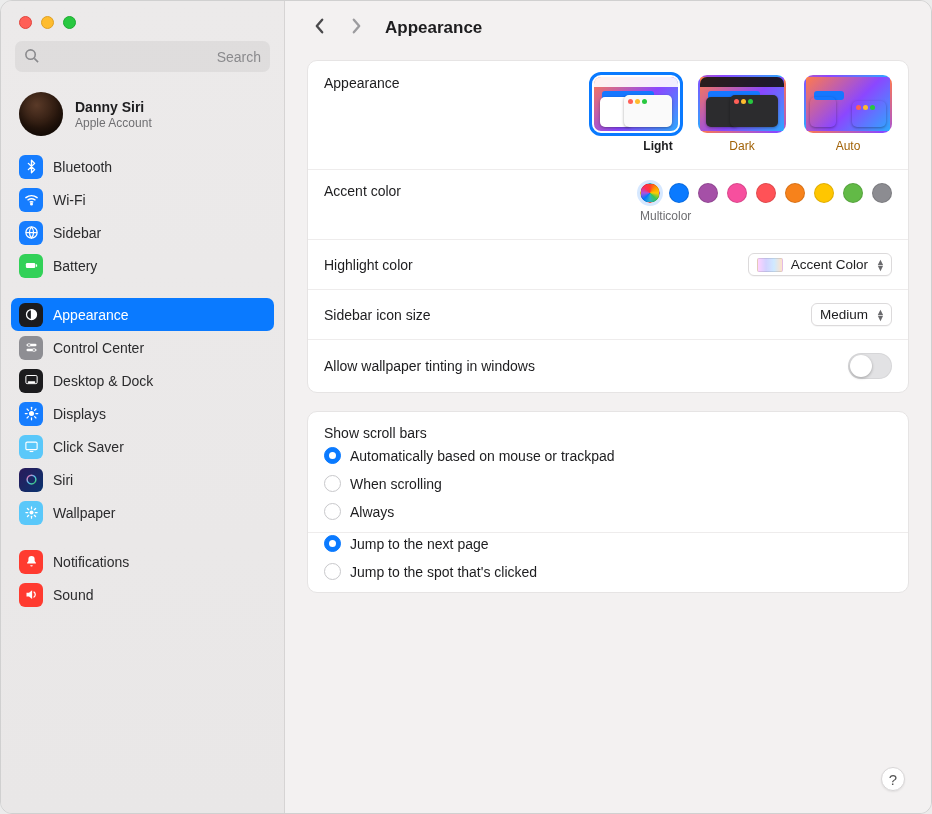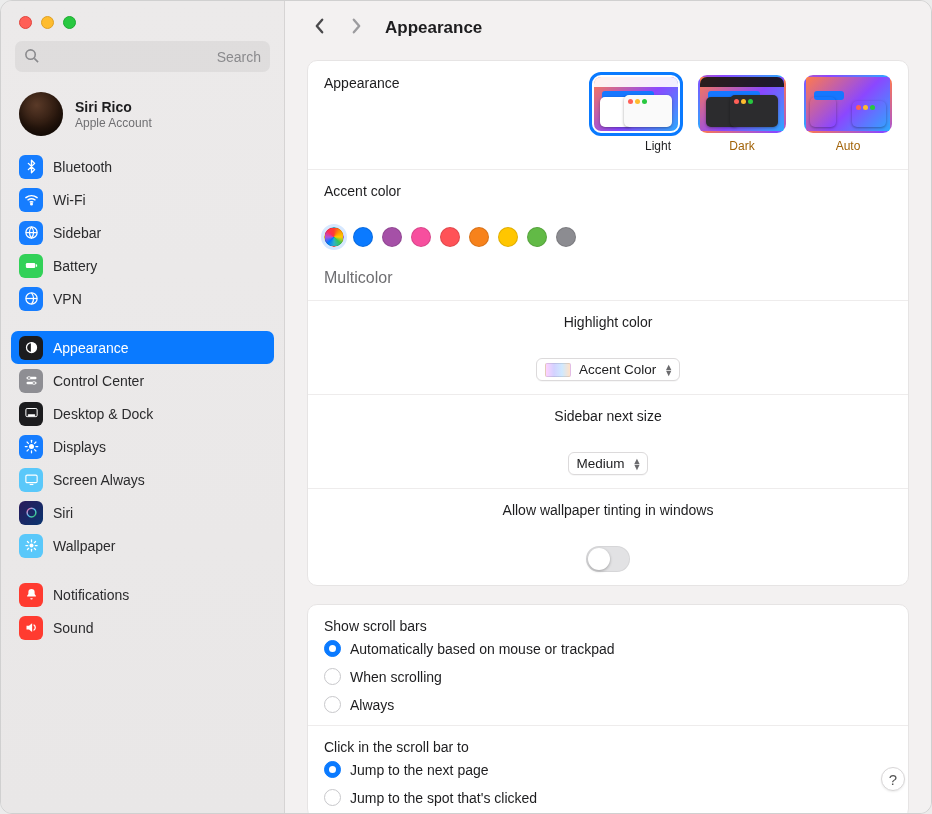--- a/index.html
+++ b/index.html
@@ -121,21 +121,21 @@
     margin-bottom: 18px;
   }
   .row {
     display: flex;
     align-items: center;
     padding: 13px 16px;
     min-height: 48px;
     gap: 14px;
   }
   .row.tall { align-items: flex-start; padding-top: 14px; min-height: 108px; }
-  .row + .row { border-top: 1px solid #eeecec; flex-direction: column; }
+  .row + .row { border-top: 1px solid #eeecec; }
   .row .label { font-size: 14px; color: #1d1d1f; }
   .row .spacer { flex: 1; }
 
   
   .previews { display: flex; gap: 18px; }
   .prev { display: flex; flex-direction: column; align-items: center; gap: 6px; cursor: pointer; }
   .prev .thumb {
     width: 88px; height: 58px; border-radius: 9px; position: relative; overflow: hidden;
     background: linear-gradient(135deg,#ff7a4d 0%, #8b47ff 55%, #2ca9ff 100%);
     border: 2px solid transparent;
@@ -150,31 +150,31 @@
   .thumb.light .win { background:#fafafa; }
   .thumb.dark  .win { background:#2c2c2e; }
   .win .d { width:5px; height:5px; border-radius:50%; }
   .win .d1{ background:#ff5f57;} .win .d2{ background:#febc2e;} .win .d3{ background:#28c840;}
   .thumb .panelette { position:absolute; left:6px; bottom:4px; width:32px; height:30px; border-radius:5px;
                       box-shadow:0 1px 3px rgba(0,0,0,.35); }
   .thumb.light .panelette{ background:#fff;} .thumb.dark .panelette{ background:#2c2c2e;}
   .thumb.auto { display:flex; }
   .thumb.auto .half { flex:1; position:relative; overflow:hidden; }
   .prev .cap { font-size: 12px; color:#a16207; }
-  .prev.selected .cap { color:#1d1d1f; font-weight:400;margin-left:44px; }
+  .prev.selected .cap { color:#1d1d1f; font-weight:700;margin-left:44px; }
 
   
   .swatches { display:flex; gap:9px; }
   .swatch {
     width:20px; height:20px; border-radius:50%; cursor:pointer;
     border:1px solid rgba(0,0,0,.12);
   }
   .swatch.sel { outline:3px solid #d6e8ff; }
   .sw-multi { background: conic-gradient(#ff3b30,#ff9500,#ffcc00,#34c759,#30b0c7,#007aff,#af52de,#ff2d55,#ff3b30); }
-  .sw-label { font-size:16px; color:#6e6e71; text-align:left; margin-top:22px; min-width:64px; }
+  .sw-label { font-size:12px; color:#6e6e71; text-align:left; margin-top:6px; min-width:64px; }
 
   
   .select {
     display:flex; align-items:center; gap:8px;
     padding: 3px 6px 3px 8px;
     border:1px solid #dcdadb; border-radius:6px;
     background:#fff; font-size:13.5px;
     box-shadow: 0 1px 0 rgba(0,0,0,.03);
   }
   .select .swatchmini {
@@ -230,21 +230,21 @@
         <circle cx="7" cy="7" r="5"></circle>
           <line x1="11" y1="11" x2="15" y2="15"></line>
       </svg>
     </span>
     <input type="text" placeholder="Search" style="">
   </div>
 
   <div class="profile">
     <div class="avatar"></div>
     <div>
-      <div class="name">Siri Rico</div>
+      <div class="name">Danny Siri</div>
       <div class="sub">Apple Account</div>
     </div>
   </div>
 
   <div class="navlist">
 
     <div class="nav-item">
       <span class="icon blue">
         <svg viewBox="0 0 24 24" fill="none" stroke="#fff" stroke-width="2.2" stroke-linejoin="round" stroke-linecap="round">
             <path d="M7 7l10 10-5 5V2l5 5L7 17"></path>
@@ -274,30 +274,20 @@
       <span>Sidebar</span>
     </div>
     <div class="nav-item">
       <span class="icon green">
         <svg viewBox="0 0 24 24" fill="#fff">
             <rect x="3" y="8" width="15" height="8" rx="2"></rect>
             <rect x="19" y="10" width="2" height="4" rx="1"></rect>
           </svg>
       </span>
       <span>Battery</span>
-    </div>
-    <div class="nav-item">
-      <span class="icon blue">
-        <svg viewBox="0 0 24 24" fill="none" stroke="#fff" stroke-width="2">
-            <circle cx="12" cy="12" r="9"></circle>
-            <path d="M3 12h18"></path>
-            <path d="M12 3a14 14 0 0 1 0 18"></path>
-          </svg>
-      </span>
-      <span>VPN</span>
     </div>
 
     <div class="group-gap"></div>
 
     <div class="nav-item selected">
       <span class="icon black">
         <svg viewBox="0 0 24 24" fill="none" stroke="#fff" stroke-width="2">
             <circle cx="12" cy="12" r="8"></circle>
             <path d="M12 4v16" stroke-width="2"></path>
             <path d="M12 4a8 8 0 0 1 0 16z" fill="#fff" stroke="none"></path>
@@ -343,21 +333,21 @@
       </span>
       <span>Displays</span>
     </div>
     <div class="nav-item">
       <span class="icon teal">
         <svg viewBox="0 0 24 24" fill="none" stroke="#fff" stroke-width="1.8">
             <rect x="3" y="5" width="18" height="12" rx="2"></rect>
             <path d="M9 20h6"></path>
           </svg>
       </span>
-      <span>Screen Always</span>
+      <span>Click Saver</span>
     </div>
     <div class="nav-item">
       <span class="icon siri">
         <svg viewBox="0 0 24 24">
             <circle cx="12" cy="12" r="7" fill="none" stroke="url(#g)" stroke-width="2.4"></circle>
             <defs>
               <linearGradient id="g" x1="0" x2="1" y1="0" y2="1">
                 <stop offset="0" stop-color="#ff5ea0"></stop>
                 <stop offset=".5" stop-color="#5ac8fa"></stop>
                 <stop offset="1" stop-color="#34c759"></stop>
@@ -507,21 +497,21 @@
           <span class="swatchmini"></span>
           <span>Accent Color</span>
           <span class="chevs">
               <span>▲</span>
               <span>▼</span>
             </span>
         </div>
       </div>
 
       <div class="row">
-        <span class="label">Sidebar next size</span>
+        <span class="label">Sidebar icon size</span>
         <div class="spacer"></div>
         <div class="select">
           <span>Medium</span>
           <span class="chevs">
               <span>▲</span>
               <span>▼</span>
             </span>
         </div>
       </div>
 
@@ -546,21 +536,20 @@
           <span>When scrolling</span>
         </label>
         <label class="radio">
           <span class="circle"></span>
           <span>Always</span>
         </label>
       </div>
 
       <div style="border-top:1px solid #eeecec"></div>
 
-      <div class="section-head">Click in the scroll bar to</div>
       <div class="radios">
         <label class="radio checked">
           <span class="circle"></span>
           <span>Jump to the next page</span>
         </label>
         <label class="radio">
           <span class="circle"></span>
           <span>Jump to the spot that's clicked</span>
         </label>
       </div>

